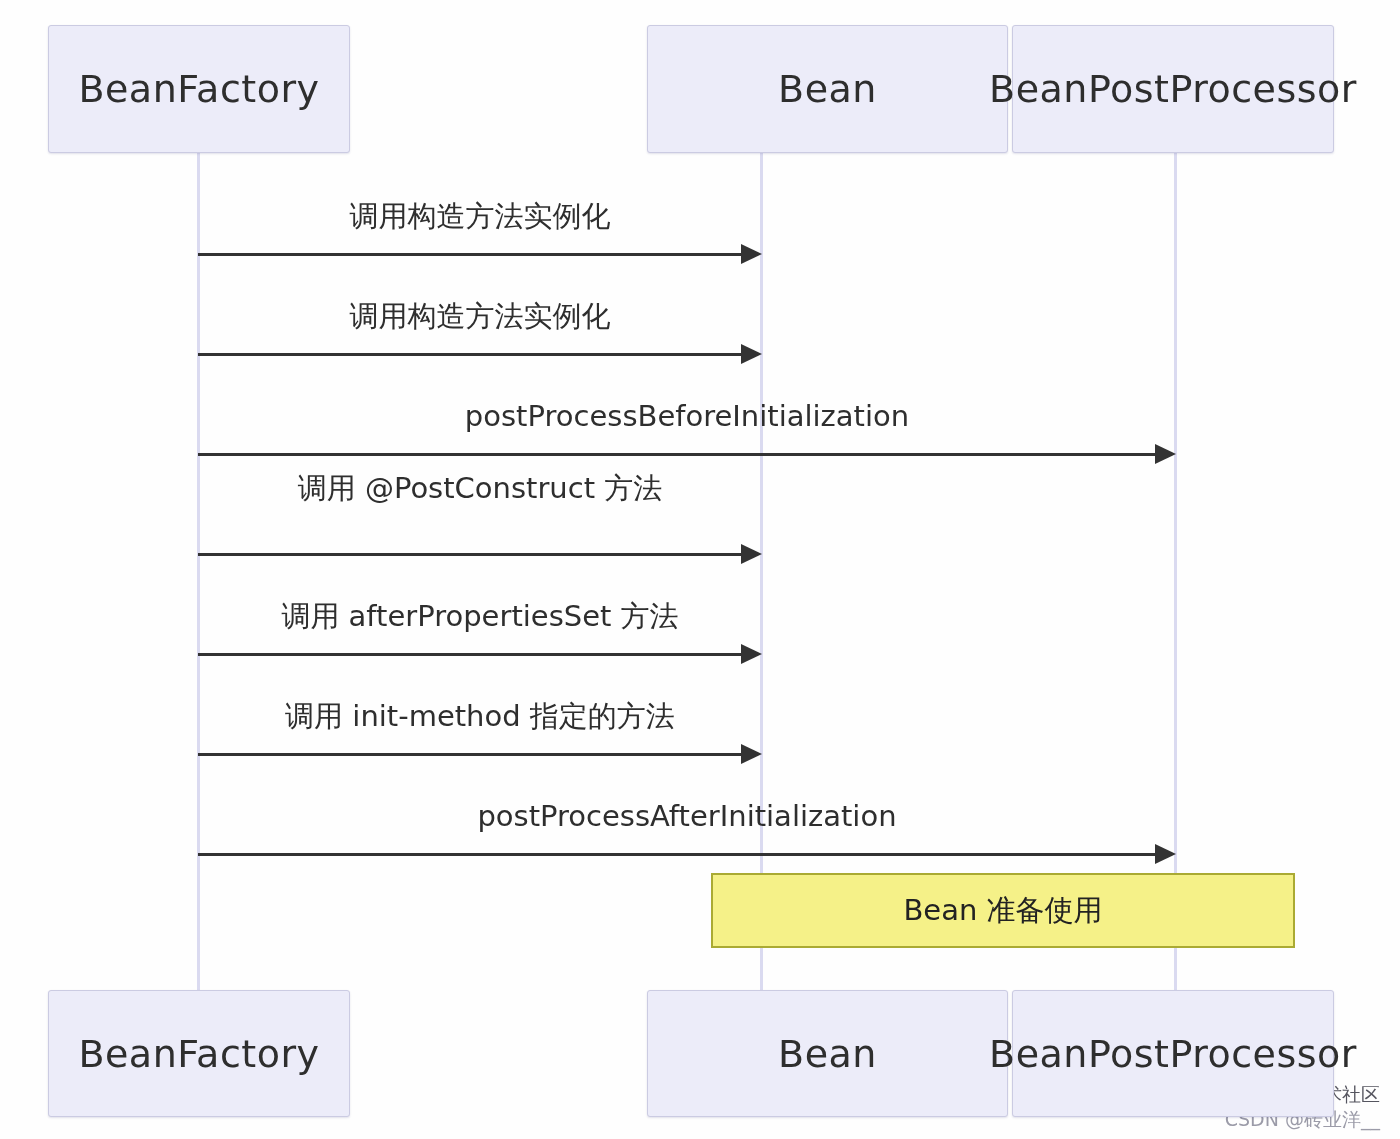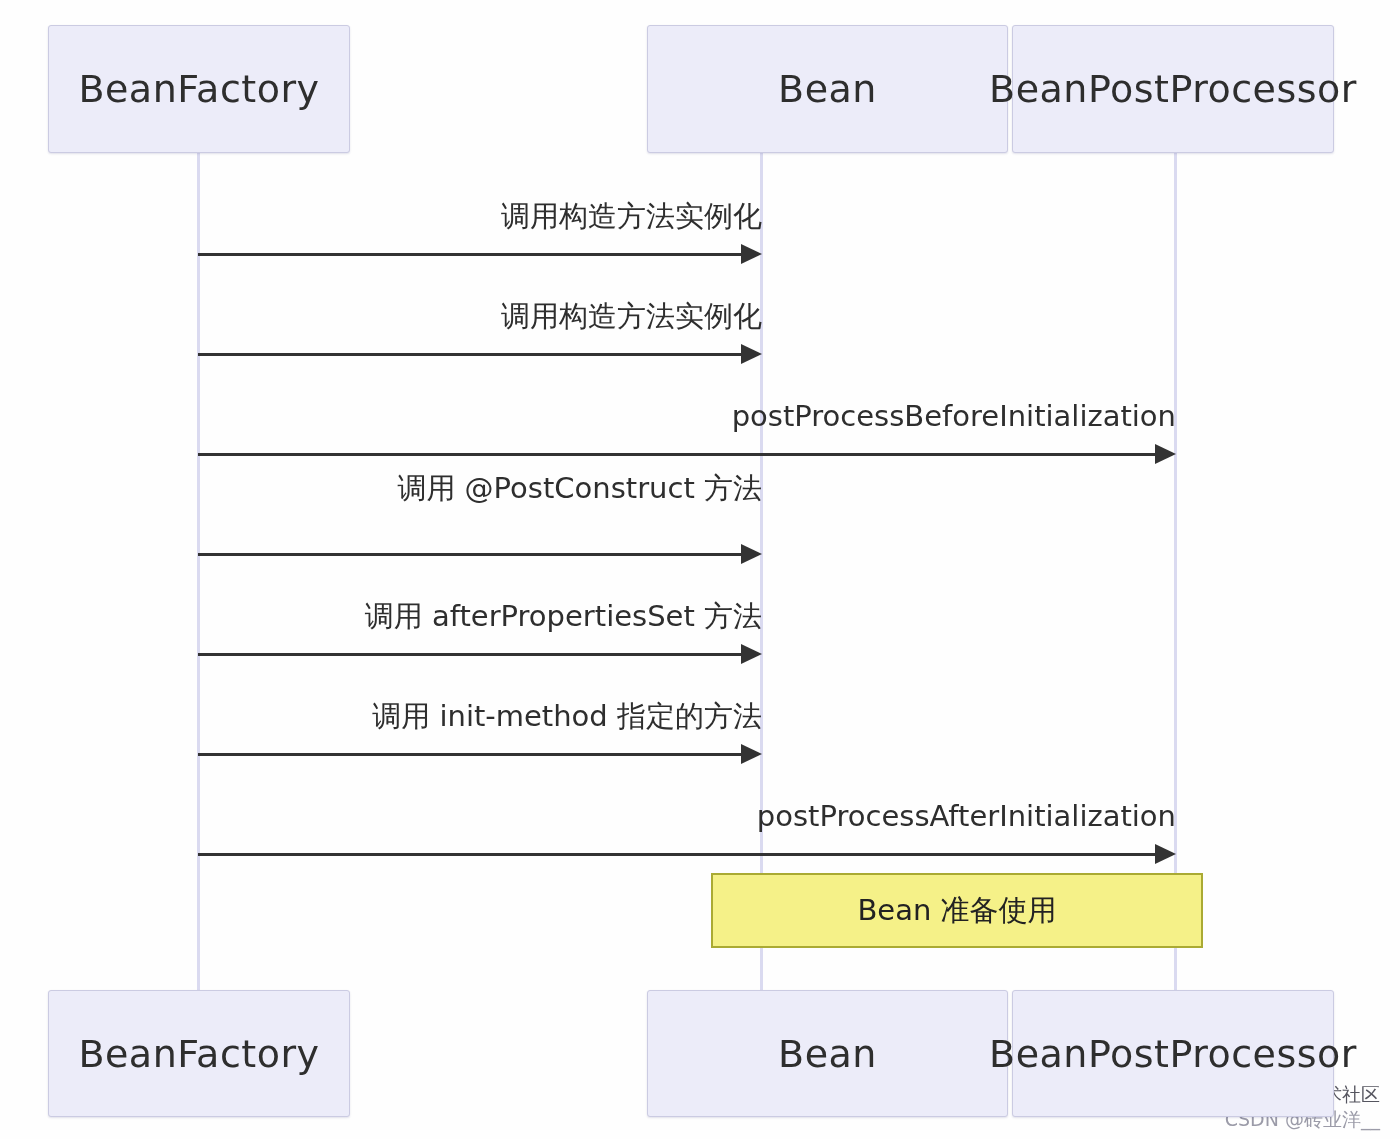--- a/index.html
+++ b/index.html
@@ -27,21 +27,21 @@
 
   .actor{position:absolute;background:var(--actor-fill);border:1px solid var(--actor-border);
     border-radius:3px;display:flex;align-items:center;justify-content:center;
     font-size:38px;letter-spacing:.5px;box-shadow:0 1px 2px rgba(60,60,120,.15)}
   .a-bf{left:48px;width:302px}
   .a-bean{left:647px;width:361px}
   .a-bpp{left:1012px;width:322px}
   .row-top{top:25px;height:128px}
   .row-bottom{top:990px;height:127px}
 
-  .msg-label{position:absolute;text-align:right;font-size:29px;height:44px;line-height:44px;
+  .msg-label{position:absolute;text-align:center;font-size:29px;height:44px;line-height:44px;
     color:var(--text)}
   .msg-line{position:absolute;height:3px;background:var(--arrow)}
   .msg-head{position:absolute;width:0;height:0;border-top:10px solid transparent;
     border-bottom:10px solid transparent;border-left:21px solid var(--arrow)}
 
   
   .span-bean .msg-label{left:198px;width:564px}
   .span-bean .msg-line{left:198px;width:546px}
   .span-bean .msg-head{left:741px}
   
@@ -50,21 +50,21 @@
   .span-bpp .msg-head{left:1155px}
 
   .m1 .msg-label{top:194px}.m1 .msg-line{top:253px}.m1 .msg-head{top:244px}
   .m2 .msg-label{top:294px}.m2 .msg-line{top:353px}.m2 .msg-head{top:344px}
   .m3 .msg-label{top:394px}.m3 .msg-line{top:453px}.m3 .msg-head{top:444px}
   .m4 .msg-label{top:466px}.m4 .msg-line{top:553px}.m4 .msg-head{top:544px}
   .m5 .msg-label{top:594px}.m5 .msg-line{top:653px}.m5 .msg-head{top:644px}
   .m6 .msg-label{top:694px}.m6 .msg-line{top:753px}.m6 .msg-head{top:744px}
   .m7 .msg-label{top:794px}.m7 .msg-line{top:853px}.m7 .msg-head{top:844px}
 
-  .note{position:absolute;left:711px;top:873px;width:492px;height:75px;
+  .note{position:absolute;left:711px;top:873px;width:584px;height:75px;
     background:var(--note-fill);border:2px solid var(--note-border);
     display:flex;align-items:center;justify-content:center;font-size:29px;color:#222}
 
   .wm-center{position:absolute;left:683px;top:938px;font-size:36px;font-weight:bold;
     color:var(--wm-center);letter-spacing:2px;text-shadow:0 0 2px rgba(255,255,255,.8)}
   .wm-corner{position:absolute;right:20px;top:1082px;text-align:right;line-height:25px;font-size:19px}
   .wm-corner .l1{color:var(--wm-corner1)}
   .wm-corner .l2{color:var(--wm-corner2)}
 </style>
 </head>

